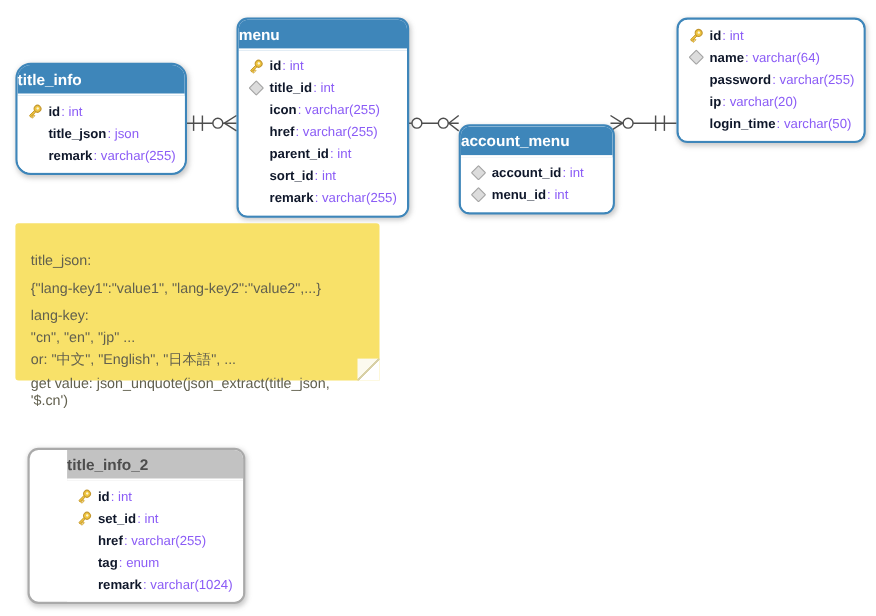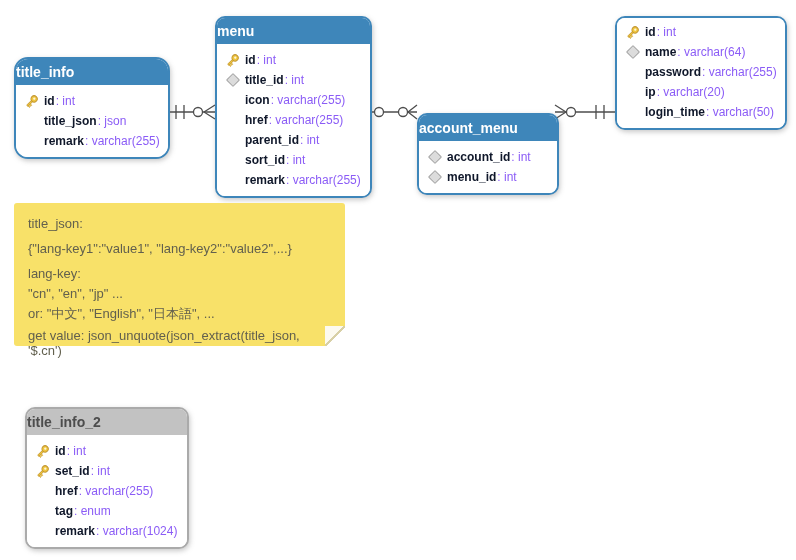--- a/index.html
+++ b/index.html
@@ -29,21 +29,21 @@
     background:#3E86BA;
     color:#ffffff;
     font-size:14px;
     font-weight:bold;
     border-bottom:2px solid #ffffff;
   }
   .db-table .tbl-body{
     padding:4px 6px 6px 8px;
     background:#ffffff;
   }
-  .db-table.gray{border-color:#AAAAAA;}
+  .db-table.gray{border-color:#AAAAAA;padding-left:34px;}
   .db-table.gray .tbl-header{background:#C2C2C2;color:#4D4D4D;}
 
   .field-row{
     display:flex;
     align-items:center;
     height:20px;
     white-space:nowrap;
     font-size:12px;
   }
   .field-icon{
@@ -84,21 +84,21 @@
   }
 
   
   .sticky-note{
     position:absolute;
     left:14px;top:203px;
     width:331px;height:143px;
     background:#F8E169;
     border-radius:3px;
     border-bottom-right-radius:0;
-    padding:13px 14px 0 14px;
+    padding:26px 14px 0 14px;
     box-sizing:border-box;
     font-size:13px;
     color:#62604E;
   }
   .sticky-note .fold{
     position:absolute;
     right:0;bottom:0;
     width:20px;height:20px;
     background:linear-gradient(135deg,#FCFAEF 0 46%,#D8D0A6 46% 53%,#ffffff 53% 100%);
   }

